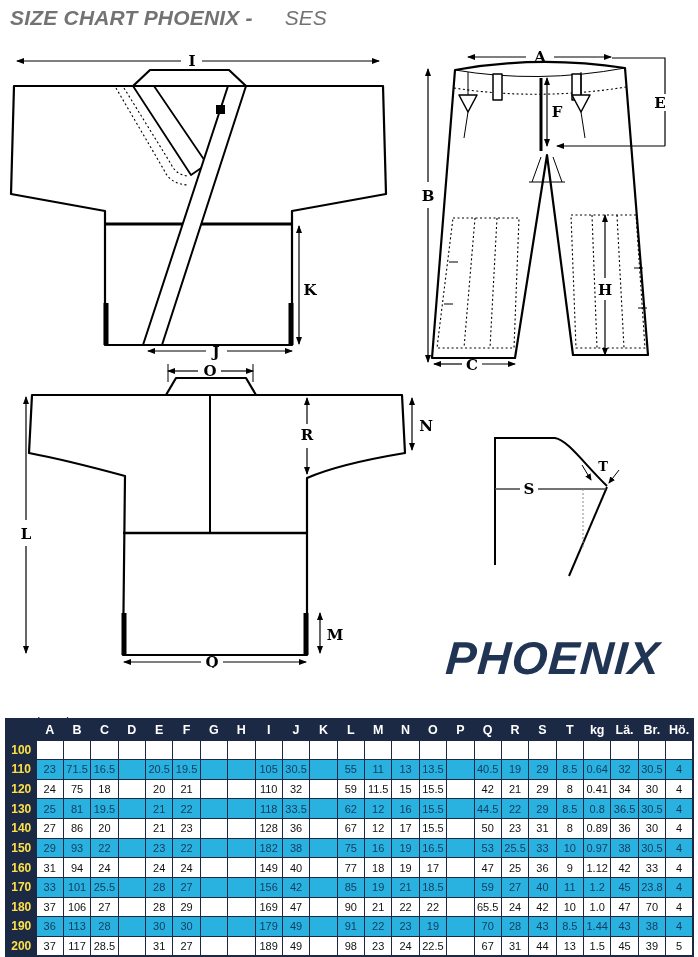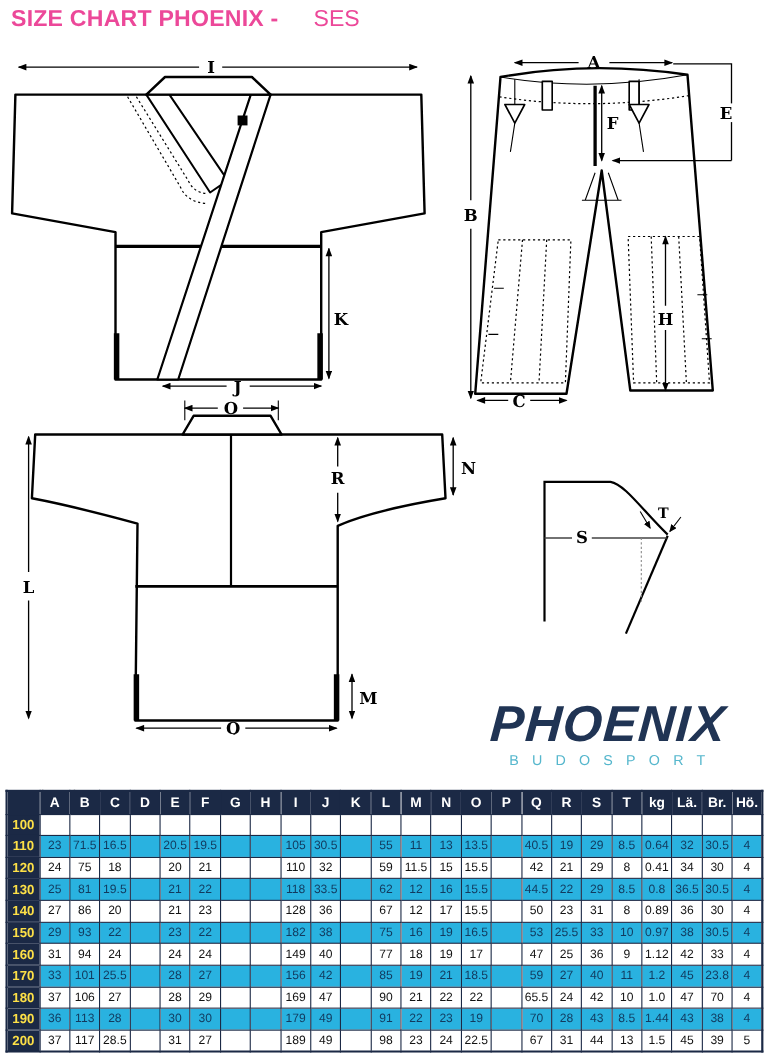--- a/index.html
+++ b/index.html
@@ -4,21 +4,21 @@
 <style>
   :root{
     --navy:#1b2945; --cyan:#29b2e0; --cyan-text:#123a5e;
     --logo-navy:#203454; --logo-blue:#56b7cd;
   }
   *{box-sizing:border-box;margin:0;padding:0;}
   body{background:#ffffff;font-family:"Liberation Sans",sans-serif;}
   #page{position:relative;width:698px;height:957px;background:#fff;overflow:hidden;}
 
   
-  #title{position:absolute;left:10px;top:6px;font-size:21px;color:#ec4899;white-space:nowrap;}
+  #title{position:absolute;left:10px;top:6px;font-size:21px;color:#737373;white-space:nowrap;font-style:italic;}
   #title .main{font-weight:bold;letter-spacing:.2px;}
   #title .model{font-weight:normal;margin-left:26px;}
 
   
   svg{position:absolute;}
   .dlab{font-family:"DejaVu Serif",serif;font-weight:bold;font-size:15px;fill:#000;text-anchor:middle;}
   .dlab.small{font-size:13px;}
   .outline{fill:#fff;stroke:#000;stroke-width:2.2;stroke-linejoin:round;}
   .dim{stroke:#000;stroke-width:1.2;fill:none;}
   .thin{stroke:#000;stroke-width:1;fill:none;}
@@ -207,21 +207,20 @@
     <path d="M113,66 L113,124" style="stroke:#888;stroke-width:1;stroke-dasharray:2,2;fill:none"></path>
     <line class="thin" x1="112" y1="42" x2="121" y2="57" marker-end="url(#aCe)"></line>
     <line class="thin" x1="149" y1="47" x2="139" y2="60" marker-end="url(#aCe)"></line>
     <text class="dlab small" x="133" y="48">T</text>
   </svg>
 
   <div id="note">Sizes in cms</div>
 
   <div id="logo">
     <div class="name">PHOENIX</div>
-    <div class="sub">BUDOSPORT</div>
   </div>
 
   <table id="sizetable">
     <colgroup>
         <col class="lab">
       </colgroup>
   <thead>
         <tr>
           <th></th>
           <th>A</th>

